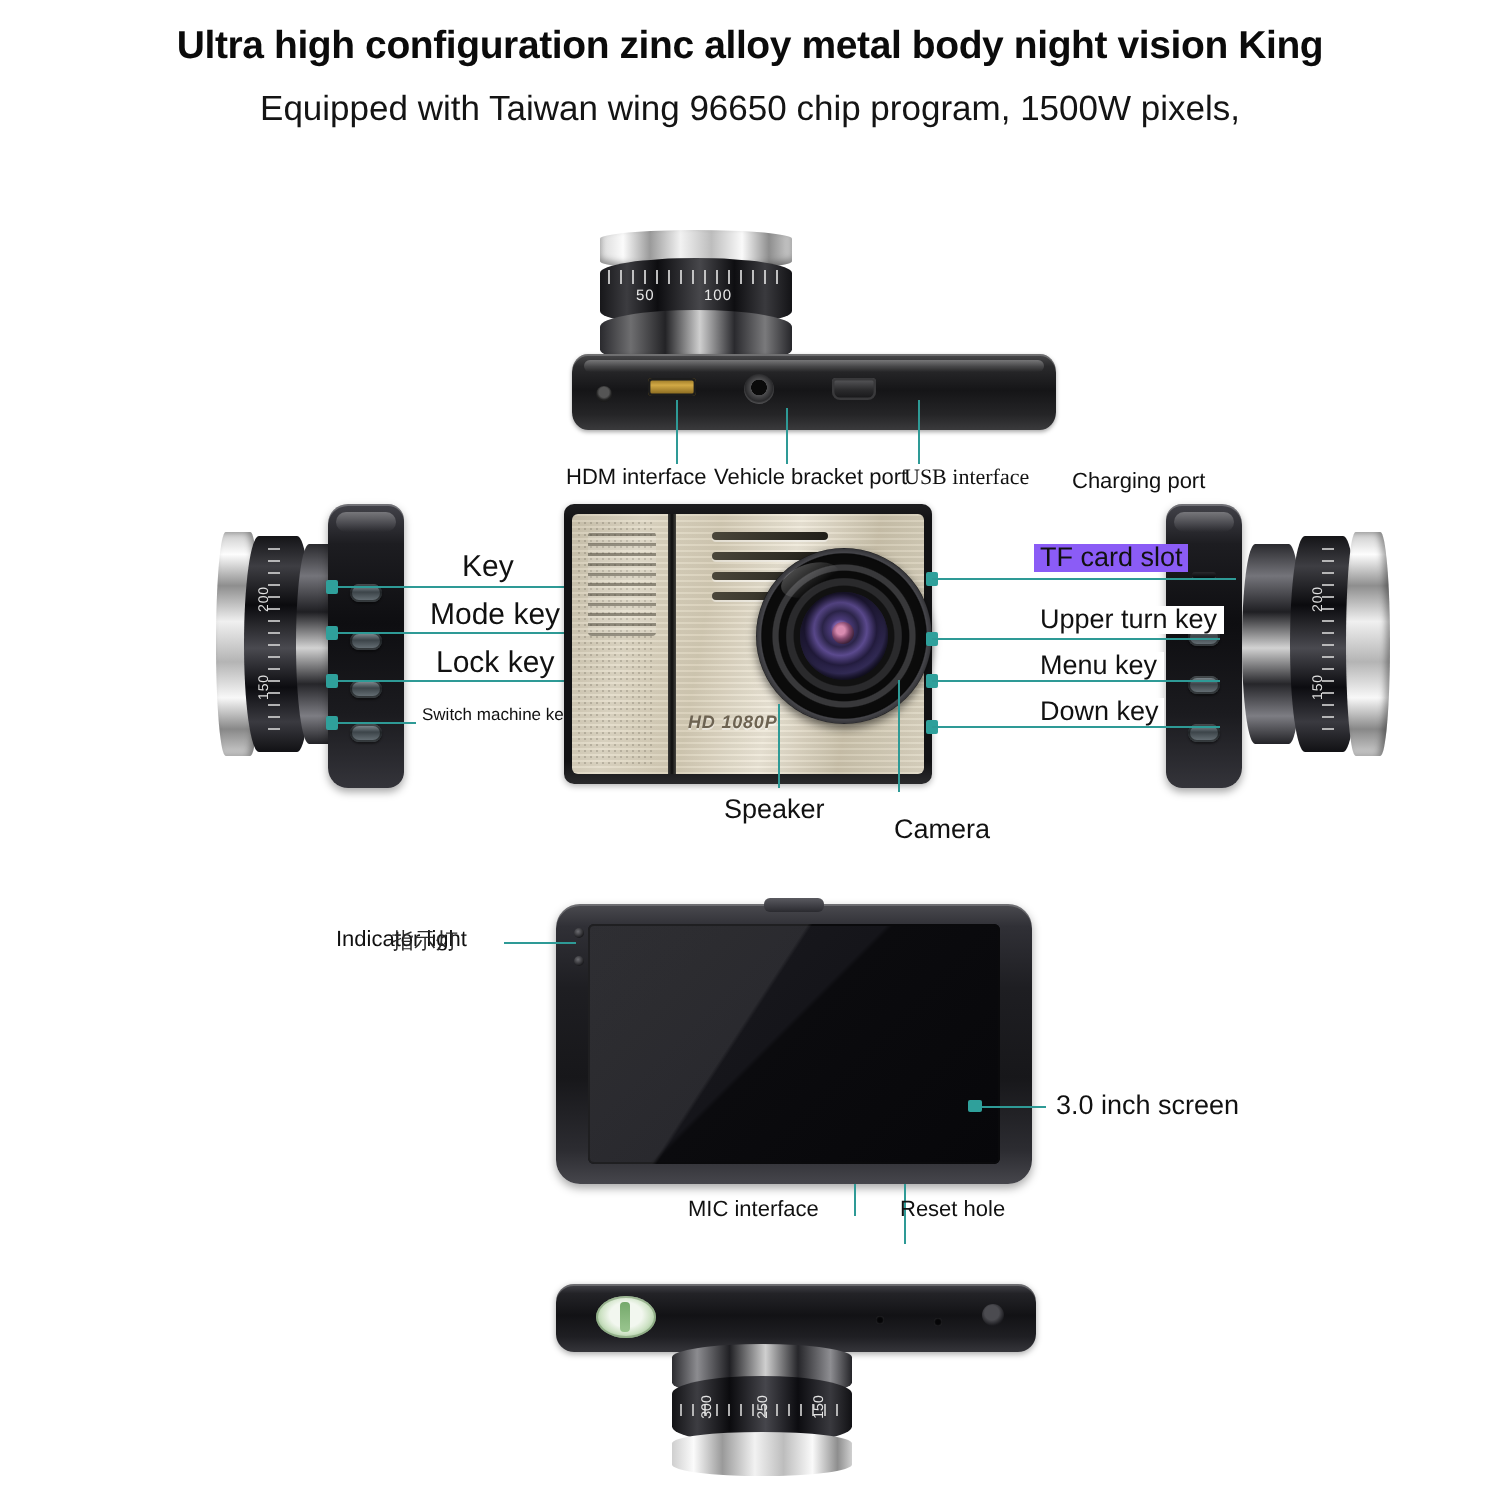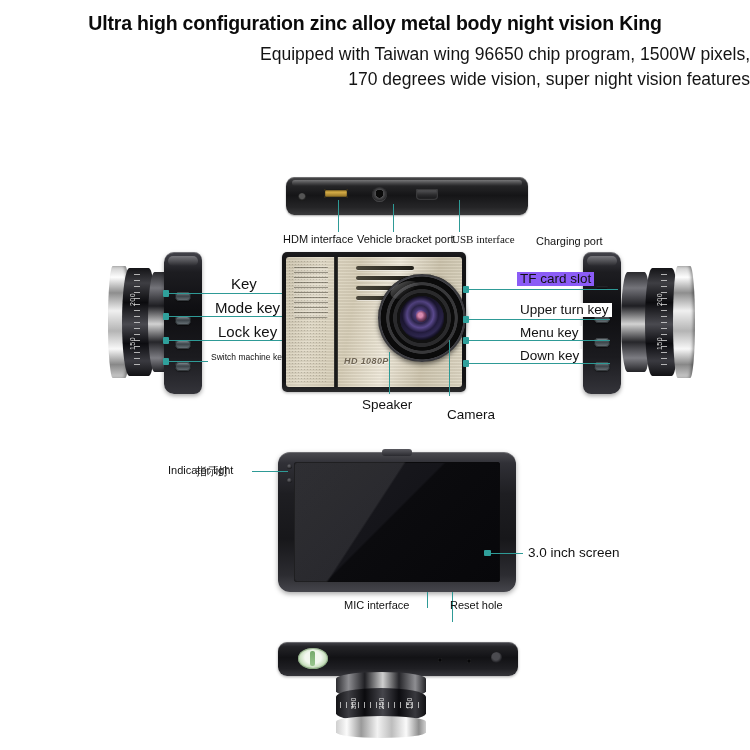--- a/index.html
+++ b/index.html
@@ -35,21 +35,21 @@
   }
   .sub {
     position: absolute;
     left: 0; top: 42px;
     width: 750px;
     text-align: center;
     font-size: 17.5px;
     line-height: 25px;
     color: #141414;
   }
-  .sub div { white-space: nowrap; text-align: right; }
+  .sub div { white-space: nowrap; }
 
   
   .label {
     position: absolute;
     font-size: 12px;
     color: #111;
     white-space: nowrap;
     line-height: 1;
   }
   .label.sm { font-size: 8.5px; }
@@ -343,24 +343,31 @@
   }
 </style>
 </head>
 <body>
 
 <div id="stage">
 
   <div class="title">Ultra high configuration zinc alloy metal body night vision King</div>
   <div class="sub">
     <div>Equipped with Taiwan wing 96650 chip program, 1500W pixels,</div>
-    <div>170 degrees wide vision, super night vision features</div>
   </div>
 
   <div class="shell" id="topview">
+    <div class="tv-lens">
+      <div class="tv-ring chrome"></div>
+      <div class="tv-ring dark"></div>
+      <div class="tv-ticks"></div>
+      <div class="tv-num" style="left:18px; top:28px;">50</div>
+      <div class="tv-num" style="left:52px; top:28px;">100</div>
+      <div class="tv-ring base"></div>
+    </div>
     <div class="tv-bar">
       <div class="port pwr"></div>
       <div class="port hdmi"></div>
       <div class="port jack"></div>
       <div class="port usb"></div>
     </div>
   </div>
 
   <div class="lline v" style="left:338px; top:200px; height:32px;"></div>
   <div class="lline v" style="left:393px; top:204px; height:28px;"></div>

